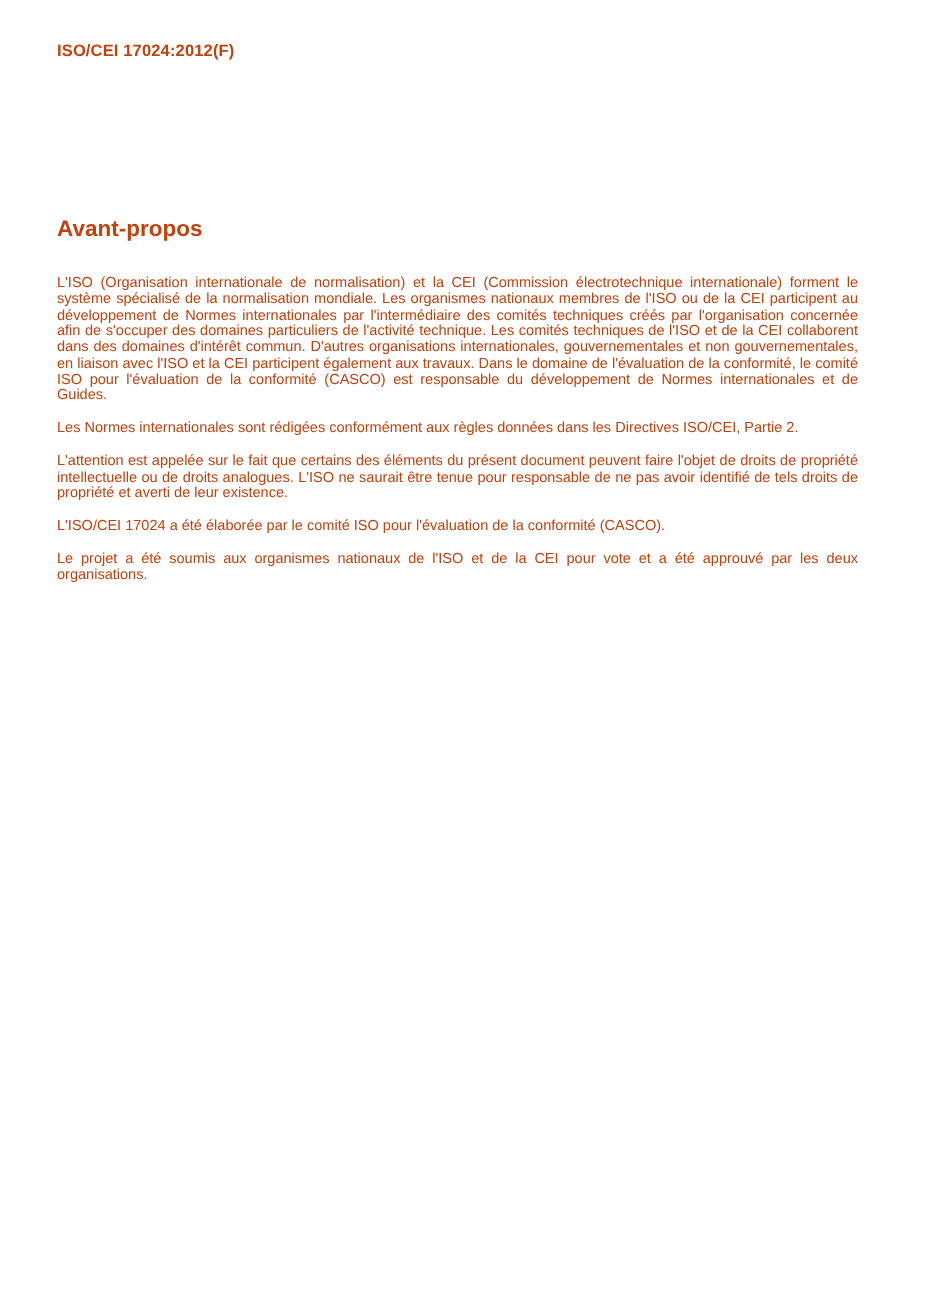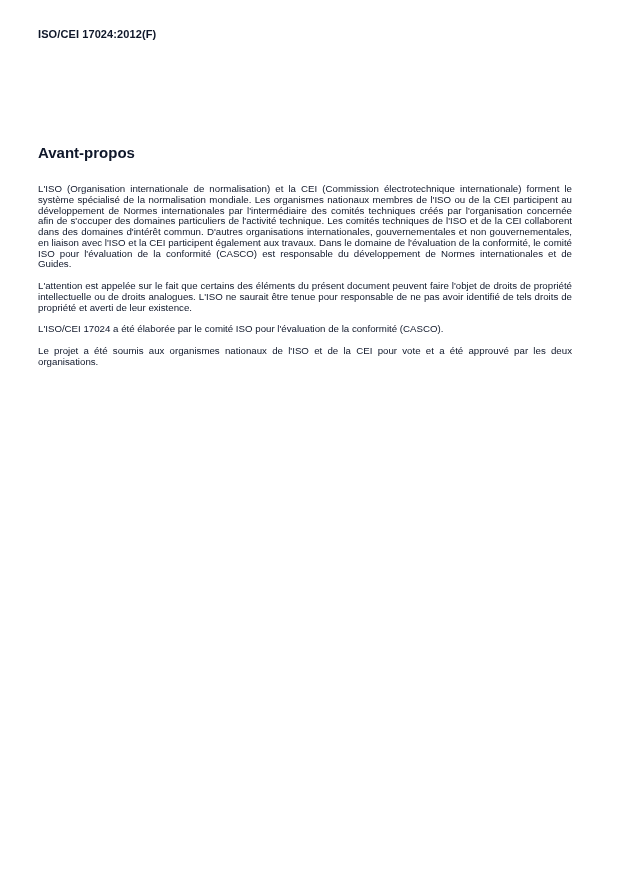--- a/index.html
+++ b/index.html
@@ -5,21 +5,21 @@
   html, body {
     margin: 0;
     padding: 0;
     background: #ffffff;
   }
   .page {
     position: relative;
     width: 620px;
     height: 717px;
     background: #ffffff;
-    color: #0f172a;
+    color: #c2410c;
     font-family: "Liberation Sans", sans-serif;
     overflow: hidden;
     box-sizing: border-box;
   }
   .doc-header {
     position: absolute;
     top: 28px;
     left: 38px;
     right: 36px;
     font-size: 11px;
@@ -65,20 +65,21 @@
 
 <div class="page">
 
   <div class="doc-header">ISO/CEI 17024:2012(F)</div>
 
   <div class="content">
     <h1 class="section-title">Avant-propos</h1>
 
     <p>L'ISO (Organisation internationale de normalisation) et la CEI (Commission électrotechnique internationale) forment le système spécialisé de la normalisation mondiale. Les organismes nationaux membres de l'ISO ou de la CEI participent au développement de Normes internationales par l'intermédiaire des comités techniques créés par l'organisation concernée afin de s'occuper des domaines particuliers de l'activité technique. Les comités techniques de l'ISO et de la CEI collaborent dans des domaines d'intérêt commun. D'autres organisations internationales, gouvernementales et non gouvernementales, en liaison avec l'ISO et la CEI participent également aux travaux. Dans le domaine de l'évaluation de la conformité, le comité ISO pour l'évaluation de la conformité (CASCO) est responsable du développement de Normes internationales et de Guides.</p>
 
+    <p>Les Normes internationales sont rédigées conformément aux règles données dans les Directives ISO/CEI, Partie 2.</p>
 
 
     <p>L'attention est appelée sur le fait que certains des éléments du présent document peuvent faire l'objet de droits de propriété intellectuelle ou de droits analogues. L'ISO ne saurait être tenue pour responsable de ne pas avoir identifié de tels droits de propriété et averti de leur existence.</p>
 
     <p>L'ISO/CEI 17024 a été élaborée par le comité ISO pour l'évaluation de la conformité (CASCO).</p>
 
     <p>Le projet a été soumis aux organismes nationaux de l'ISO et de la CEI pour vote et a été approuvé par les deux organisations.</p>
 
   </div>
 

